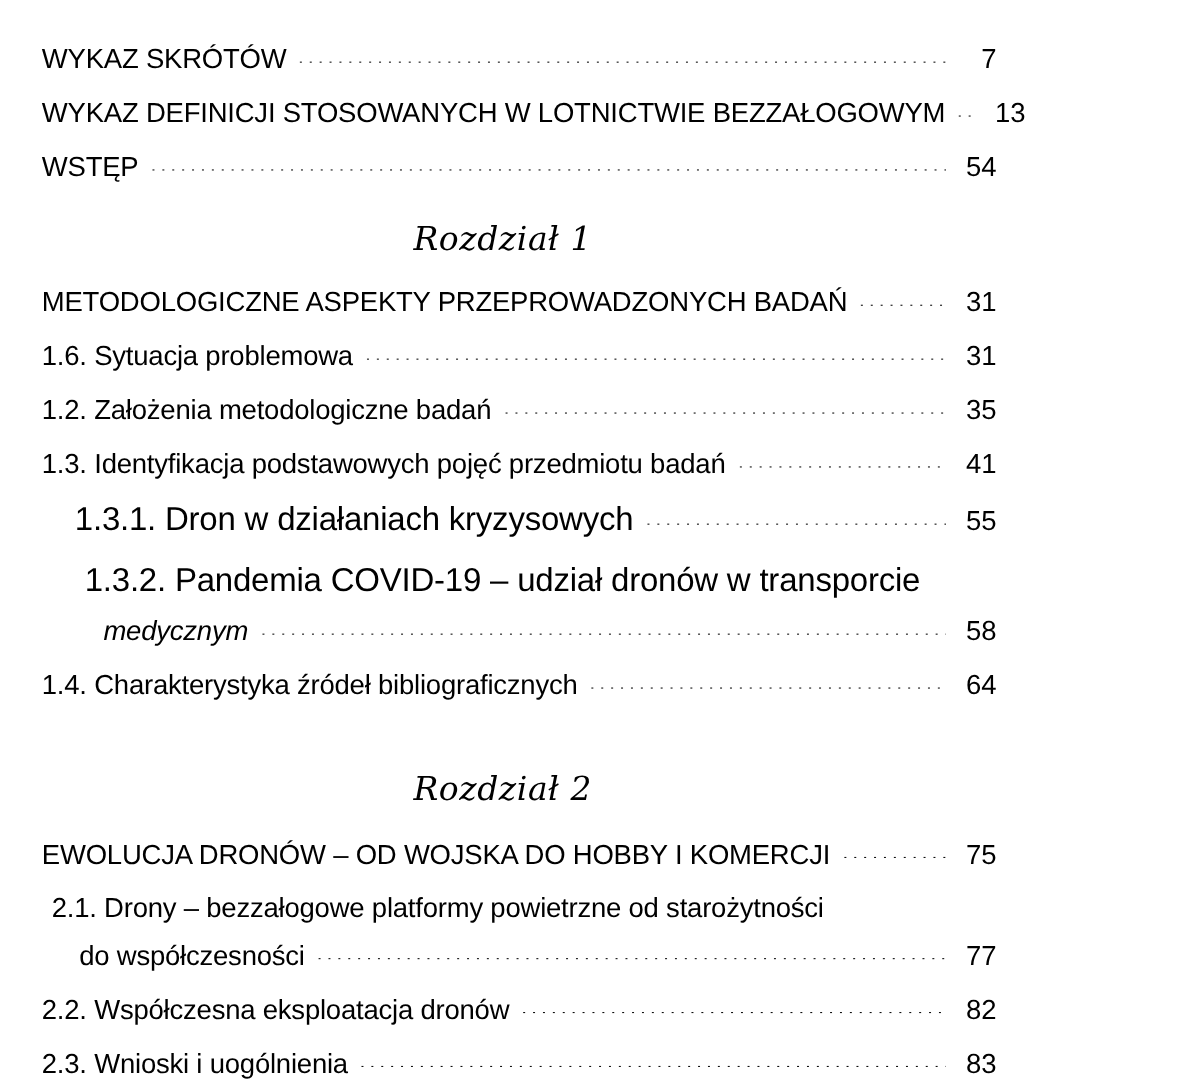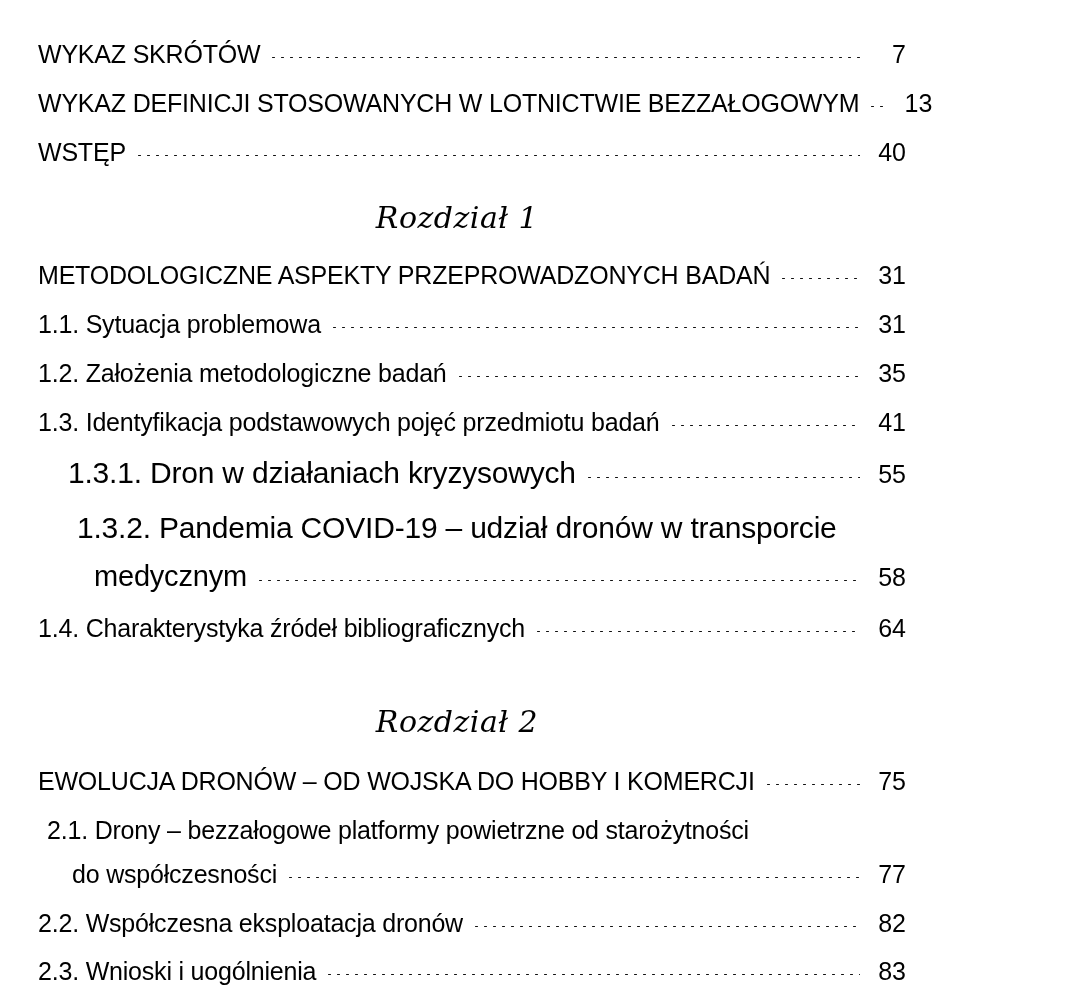--- a/index.html
+++ b/index.html
@@ -52,21 +52,21 @@
     width: 38px;
     text-align: right;
     font-size: 25px;
   }
 
   
   .lvl-front .title { font-size: 25px; }
   .lvl-chapter-title .title { font-size: 25px; }
   .lvl-1 .title { font-size: 25px; }
   .lvl-2 .title { font-size: 30px; padding-left: 30px; }
-  .lvl-cont .title { font-size: 29px; padding-left: 56px; }
+  .lvl-cont .title { font-size: 25px; padding-left: 56px; font-style: italic; }
   .lvl-cont2 .title { font-size: 25px; padding-left: 34px; }
 
   
   .toc-entry.noleader .leader { background: none; }
   .toc-entry.noleader .page-no { visibility: hidden; }
   .toc-entry.noleader { margin-bottom: 14px; flex-direction: column; }
 
   
   .chapter-heading {
     text-align: center;
@@ -95,37 +95,37 @@
 
     <div class="toc-entry lvl-front">
       <span class="title">WYKAZ DEFINICJI STOSOWANYCH W LOTNICTWIE BEZZAŁOGOWYM</span>
       <span class="leader"></span>
       <span class="page-no">13</span>
     </div>
 
     <div class="toc-entry lvl-front">
       <span class="title">WSTĘP</span>
       <span class="leader"></span>
-      <span class="page-no">40</span>
+      <span class="page-no">54</span>
     </div>
 
   </div>
 
   <div class="chapter-heading">Rozdział 1</div>
 
   <div>
 
     <div class="toc-entry lvl-chapter-title">
       <span class="title">METODOLOGICZNE ASPEKTY PRZEPROWADZONYCH BADAŃ</span>
       <span class="leader"></span>
       <span class="page-no">31</span>
     </div>
 
     <div class="toc-entry lvl-1">
-      <span class="title">1.1. Sytuacja problemowa</span>
+      <span class="title">1.6. Sytuacja problemowa</span>
       <span class="leader"></span>
       <span class="page-no">31</span>
     </div>
 
     <div class="toc-entry lvl-1">
       <span class="title">1.2. Założenia metodologiczne badań</span>
       <span class="leader"></span>
       <span class="page-no">35</span>
     </div>
 

